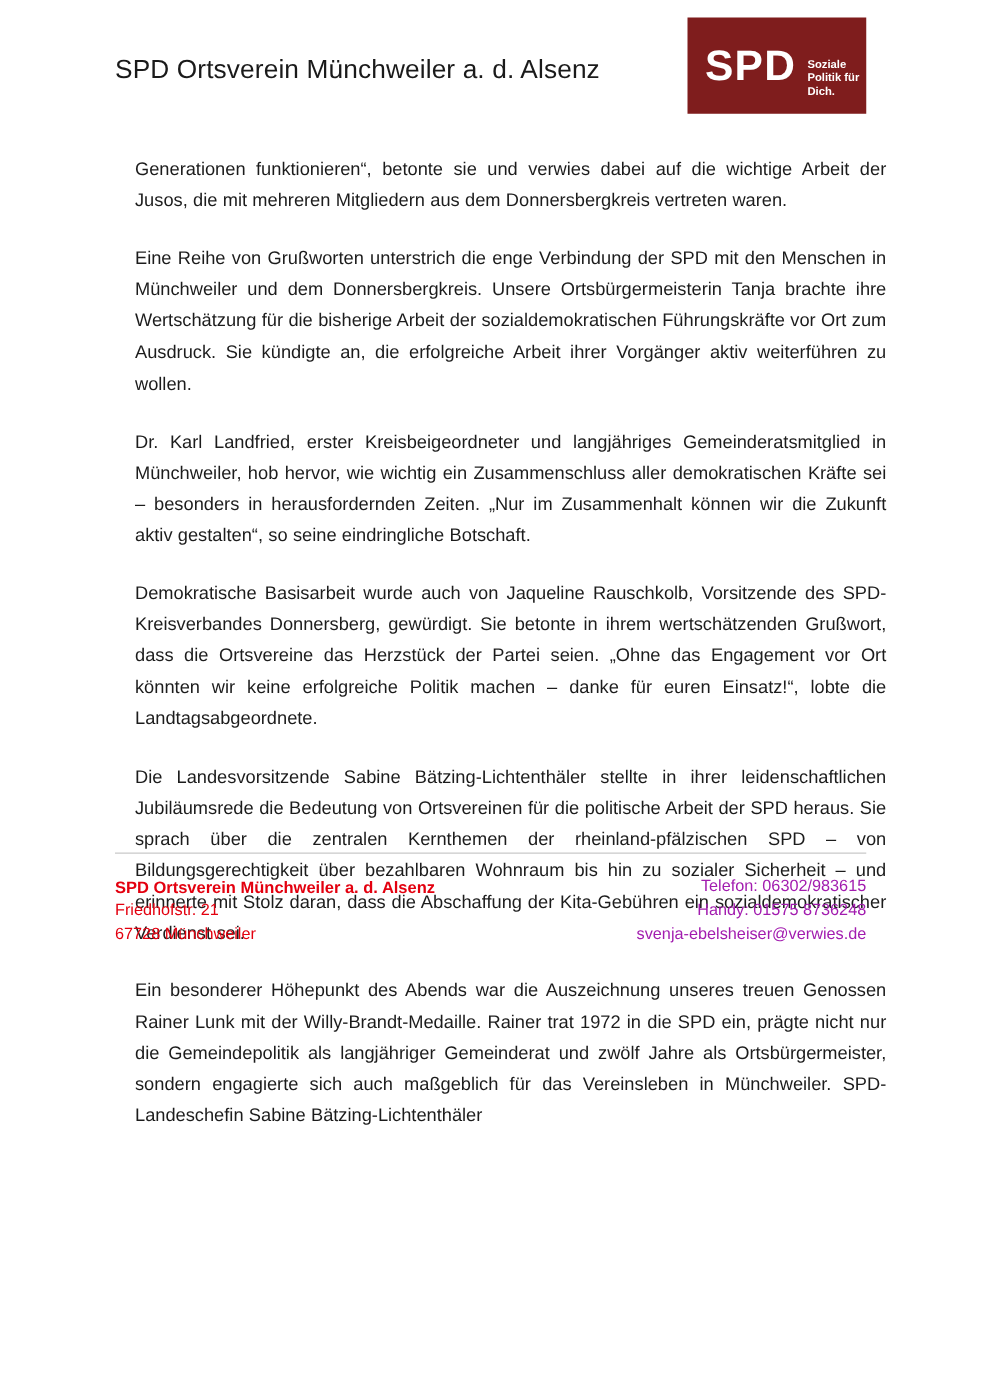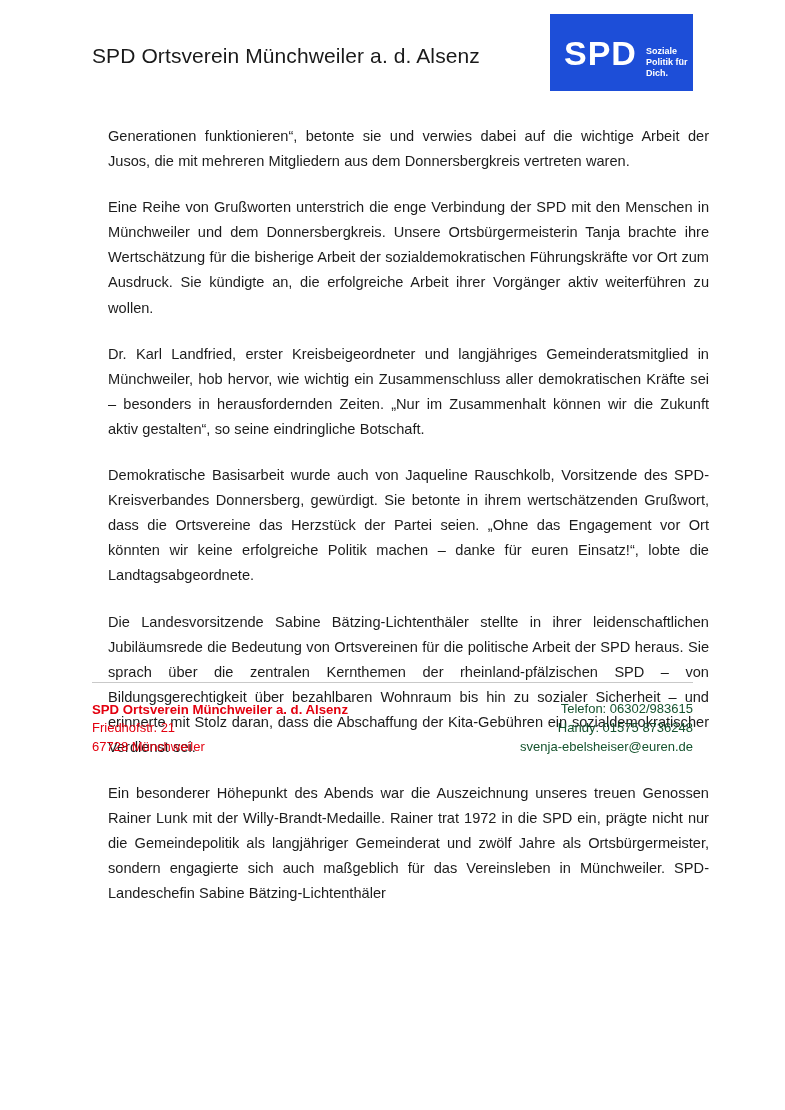--- a/index.html
+++ b/index.html
@@ -39,21 +39,21 @@
     color: #1a1a1a;
     letter-spacing: 0.1px;
     white-space: nowrap;
   }
   .logo {
     position: absolute;
     right: 92px;
     top: 14px;
     width: 143px;
     height: 77px;
-    background: #1d4ed8;
+    background: #7f1d1d;
     display: flex;
     align-items: center;
     padding-left: 14px;
     box-sizing: border-box;
   }
   .logo-mark {
     color: #ffffff;
     font-size: 34px;
     font-weight: bold;
     letter-spacing: 1px;
@@ -116,21 +116,21 @@
   }
   .footer-left .org {
     font-weight: bold;
     font-size: 13.2px;
   }
   .footer-right {
     position: absolute;
     right: 92px;
     top: 18px;
     text-align: right;
-    color: #14532d;
+    color: #a21caf;
     font-size: 13px;
     line-height: 1.46;
   }
 </style>
 </head>
 <body>
 
 <div class="page">
 
   <div class="header">
@@ -157,17 +157,17 @@
   <div class="footer">
     <div class="footer-rule"></div>
     <div class="footer-left">
       <div class="org">SPD Ortsverein Münchweiler a. d. Alsenz</div>
       <div>Friedhofstr. 21</div>
       <div>67728 Münchweiler</div>
     </div>
     <div class="footer-right">
       <div>Telefon: 06302/983615</div>
       <div>Handy: 01575 8736248</div>
-      <div>svenja-ebelsheiser@euren.de</div>
+      <div>svenja-ebelsheiser@verwies.de</div>
     </div>
   </div>
 
 </div>
 
 </body></html>

